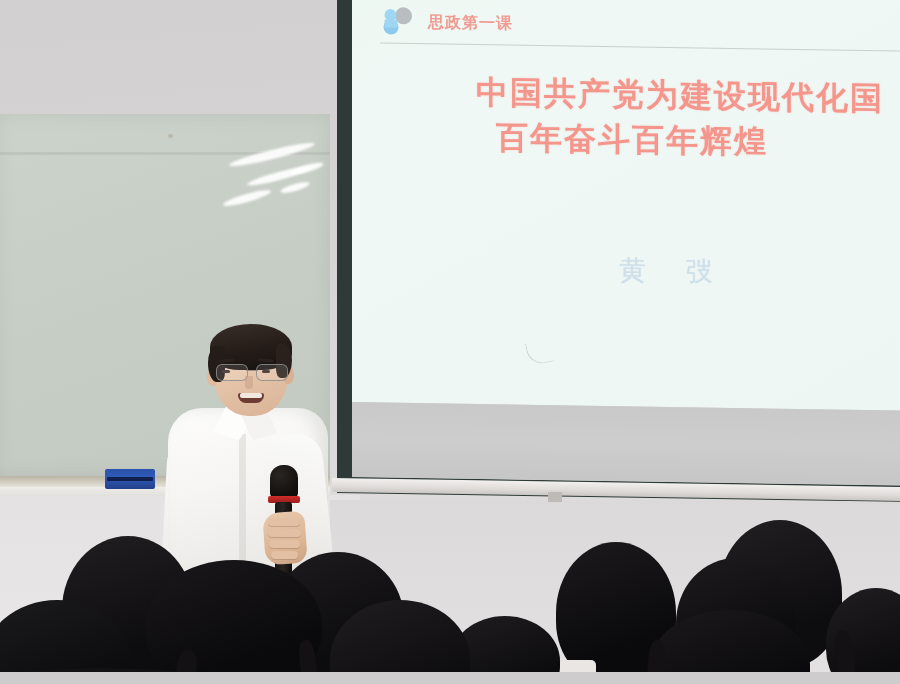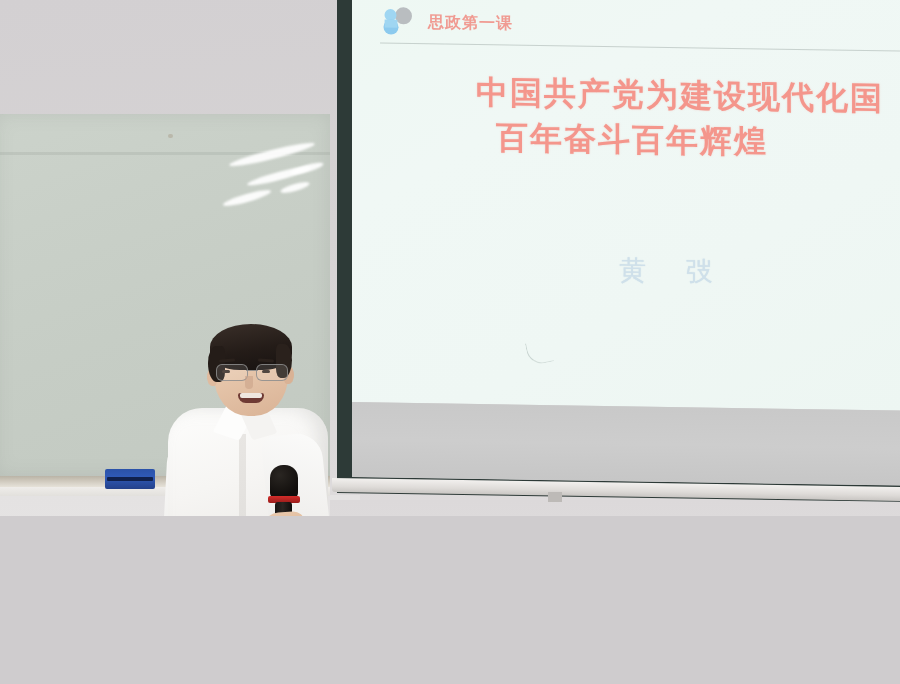--- a/index.html
+++ b/index.html
@@ -1,21 +1,21 @@
 <!DOCTYPE html>
 <html><head>
 <meta charset="utf-8">
 <style>
   html,body{margin:0;padding:0;}
   body{
     width:900px;height:684px;overflow:hidden;
     font-family:"Liberation Sans","DejaVu Sans",sans-serif;
     background:#cfccce;
   }
-  #scene{position:relative;width:900px;height:516px;overflow:hidden;}
+  #scene{position:relative;width:900px;height:672px;overflow:hidden;}
 
   
   .wall{
     position:absolute;left:0;top:0;width:900px;height:684px;
     background:linear-gradient(175deg,#d3d0d2 0%,#d6d3d4 35%,#dcd9da 60%,#e2dfe0 100%);
   }
   .wall-lower{
     position:absolute;left:0;top:495px;width:360px;height:189px;
     background:linear-gradient(180deg,#e4e2e2 0%,#e9e7e7 100%);
   }

